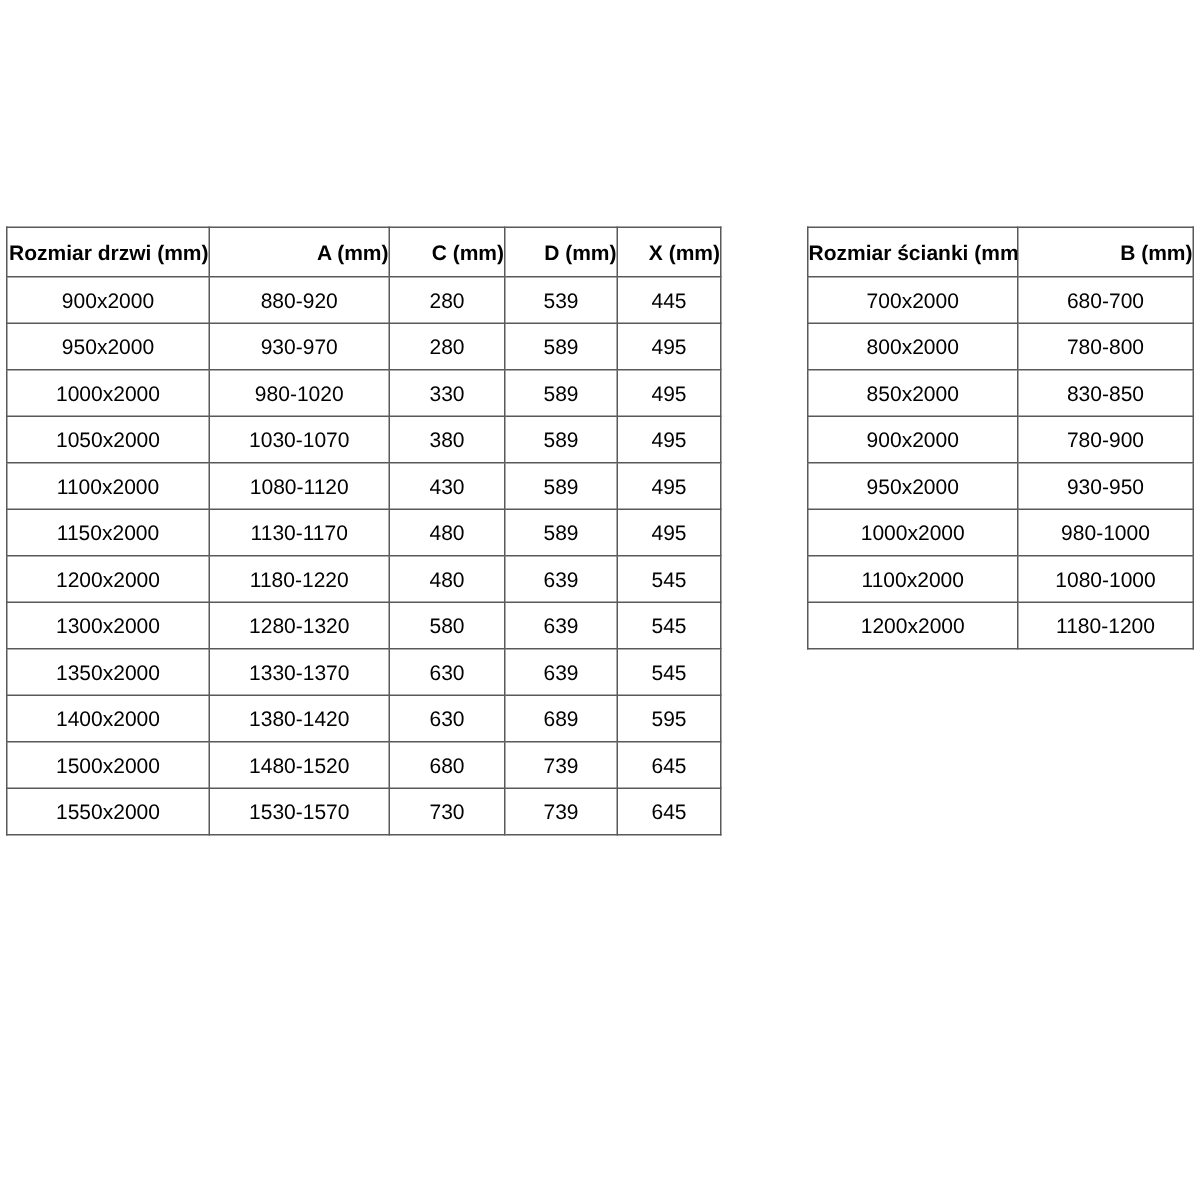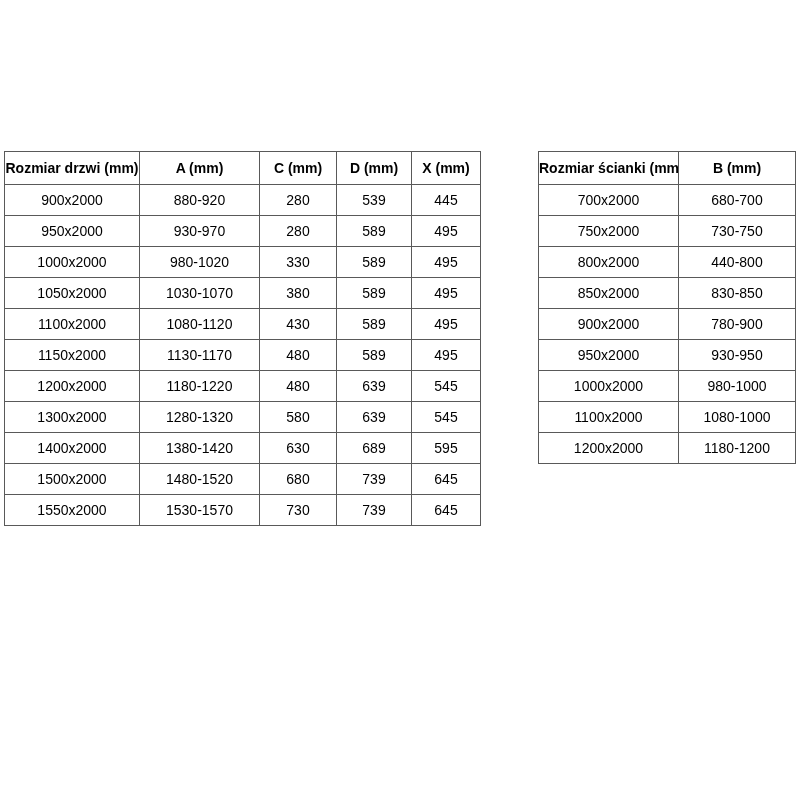--- a/index.html
+++ b/index.html
@@ -29,20 +29,21 @@
     padding: 0;
     font-size: 14px;
     line-height: 1;
     color: #000000;
     white-space: nowrap;
     overflow: hidden;
   }
   table.spec th {
     font-weight: bold;
     height: 32px;
+    text-align: right;
   }
   table.spec td {
     font-weight: normal;
     height: 30px;
   }
   #door-table {
     left: 4px;
     top: 151px;
     width: 476px;
   }
@@ -125,20 +126,27 @@
           <td>545</td>
         </tr>
         <tr>
           <td>1300x2000</td>
           <td>1280-1320</td>
           <td>580</td>
           <td>639</td>
           <td>545</td>
         </tr>
         <tr>
+          <td>1350x2000</td>
+          <td>1330-1370</td>
+          <td>630</td>
+          <td>639</td>
+          <td>545</td>
+        </tr>
+        <tr>
           <td>1400x2000</td>
           <td>1380-1420</td>
           <td>630</td>
           <td>689</td>
           <td>595</td>
         </tr>
         <tr>
           <td>1500x2000</td>
           <td>1480-1520</td>
           <td>680</td>
@@ -165,26 +173,22 @@
         <th>Rozmiar ścianki (mm)</th>
         <th>B (mm)</th>
       </tr>
     </thead>
     <tbody>
         <tr>
           <td>700x2000</td>
           <td>680-700</td>
         </tr>
         <tr>
-          <td>750x2000</td>
-          <td>730-750</td>
-        </tr>
-        <tr>
           <td>800x2000</td>
-          <td>440-800</td>
+          <td>780-800</td>
         </tr>
         <tr>
           <td>850x2000</td>
           <td>830-850</td>
         </tr>
         <tr>
           <td>900x2000</td>
           <td>780-900</td>
         </tr>
         <tr>

